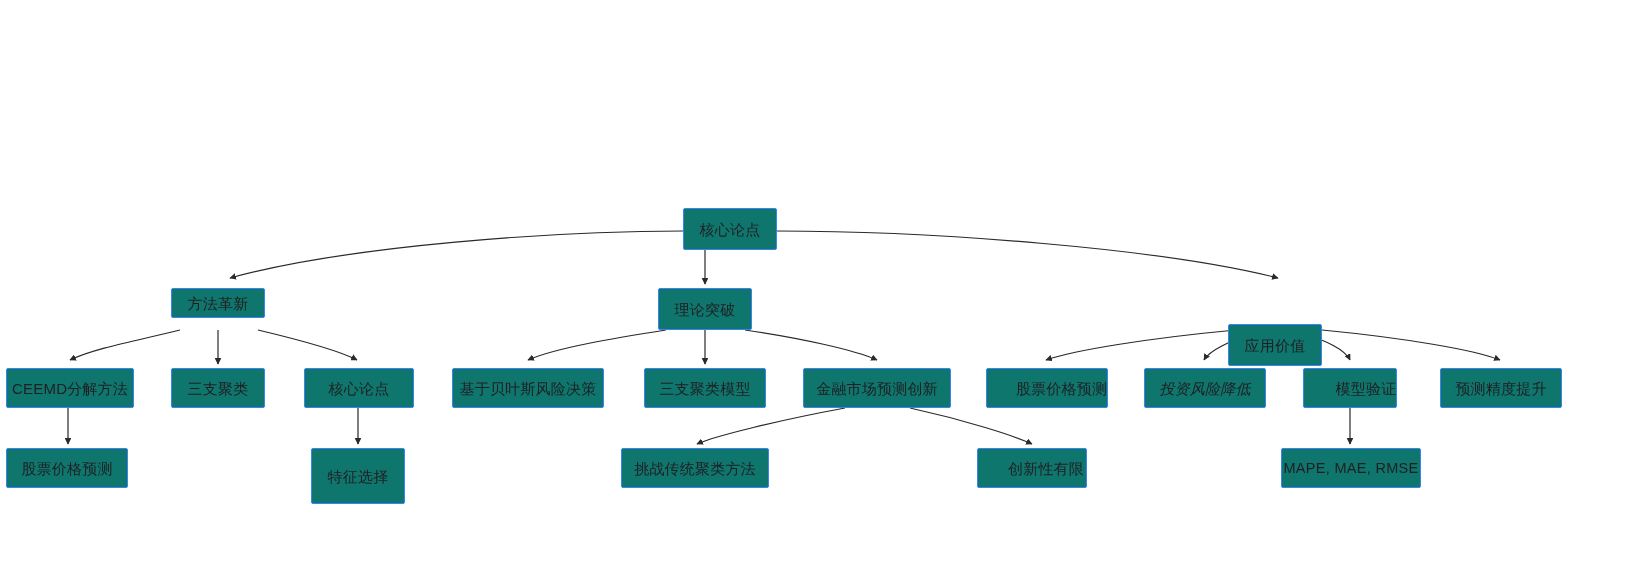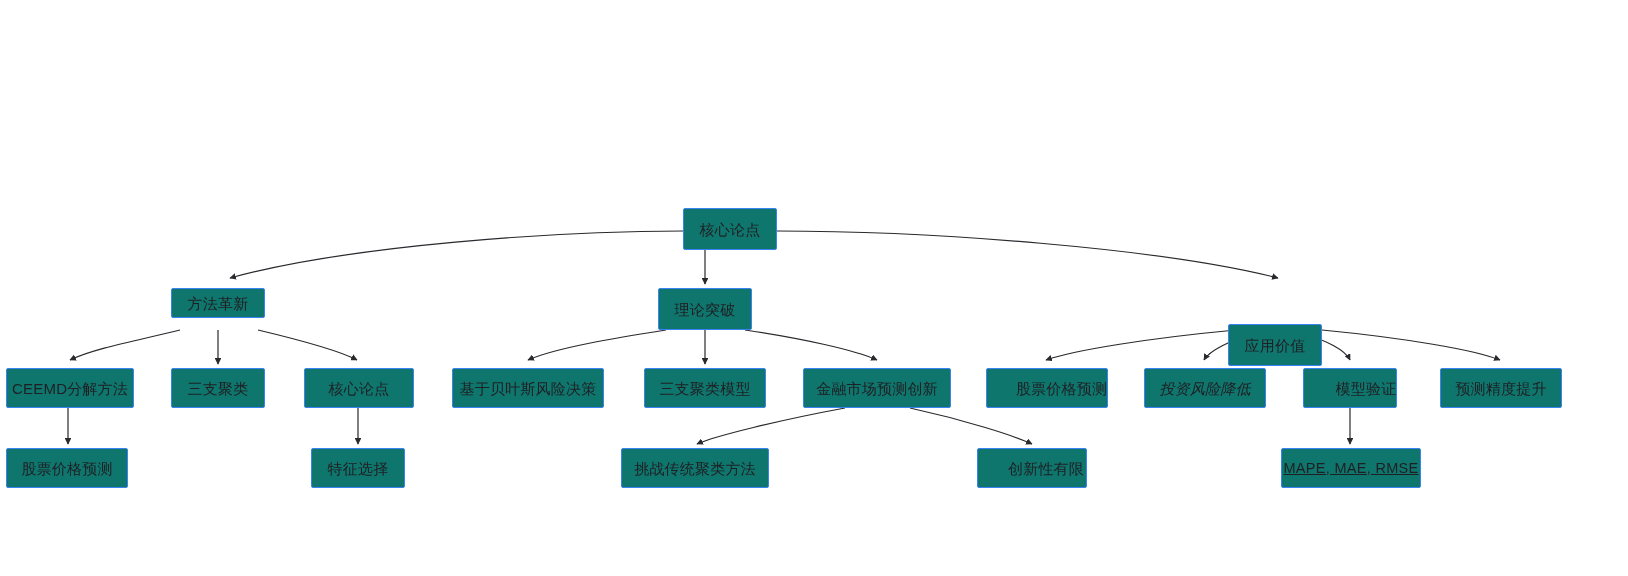--- a/index.html
+++ b/index.html
@@ -18,21 +18,21 @@
     border:1px solid #3b82f6;
     border-radius:2px;
     display:flex;align-items:center;justify-content:center;
     color:#1f1f23;
     font-size:15px;
     line-height:1;
     letter-spacing:0.2px;
     white-space:nowrap;
     z-index:2;
   }
-  .node.latin{font-size:14.5px;letter-spacing:0.3px;text-decoration:underline;}
+  .node.latin{font-size:14.5px;letter-spacing:0.3px;}
   path.edge{fill:none;stroke:#29292e;stroke-width:1.2px;}
 </style>
 </head>
 <body>
 
 <div id="canvas">
 
   <svg id="edges" viewBox="0 0 1628 576" xmlns="http://www.w3.org/2000/svg">
     <defs>
       <marker id="arrow" viewBox="0 0 10 10" refX="9" refY="5" markerWidth="5.5" markerHeight="5.5" orient="auto-start-reverse">
@@ -100,21 +100,21 @@
       </div>
       <div class="node" style="left: 1303px; top: 368px; width: 94px; height: 40px; padding-left: 32px;">
         <span>模型验证</span>
       </div>
       <div class="node" style="left: 1440px; top: 368px; width: 122px; height: 40px;">
         <span>预测精度提升</span>
       </div>
       <div class="node" style="left: 6px; top: 448px; width: 122px; height: 40px;">
         <span>股票价格预测</span>
       </div>
-      <div class="node" style="left: 311px; top: 448px; width: 94px; height: 40px;">
+      <div class="node" style="left: 311px; top: 448px; width: 94px; height: 56px;">
         <span>特征选择</span>
       </div>
       <div class="node" style="left: 621px; top: 448px; width: 148px; height: 40px; justify-content: center;">
         <span>挑战传统聚类方法</span>
       </div>
       <div class="node" style="left: 977px; top: 448px; width: 110px; height: 40px; padding-left: 28px;">
         <span>创新性有限</span>
       </div>
       <div class="node latin" style="left: 1281px; top: 448px; width: 140px; height: 40px;">
         <span>MAPE, MAE, RMSE</span>

